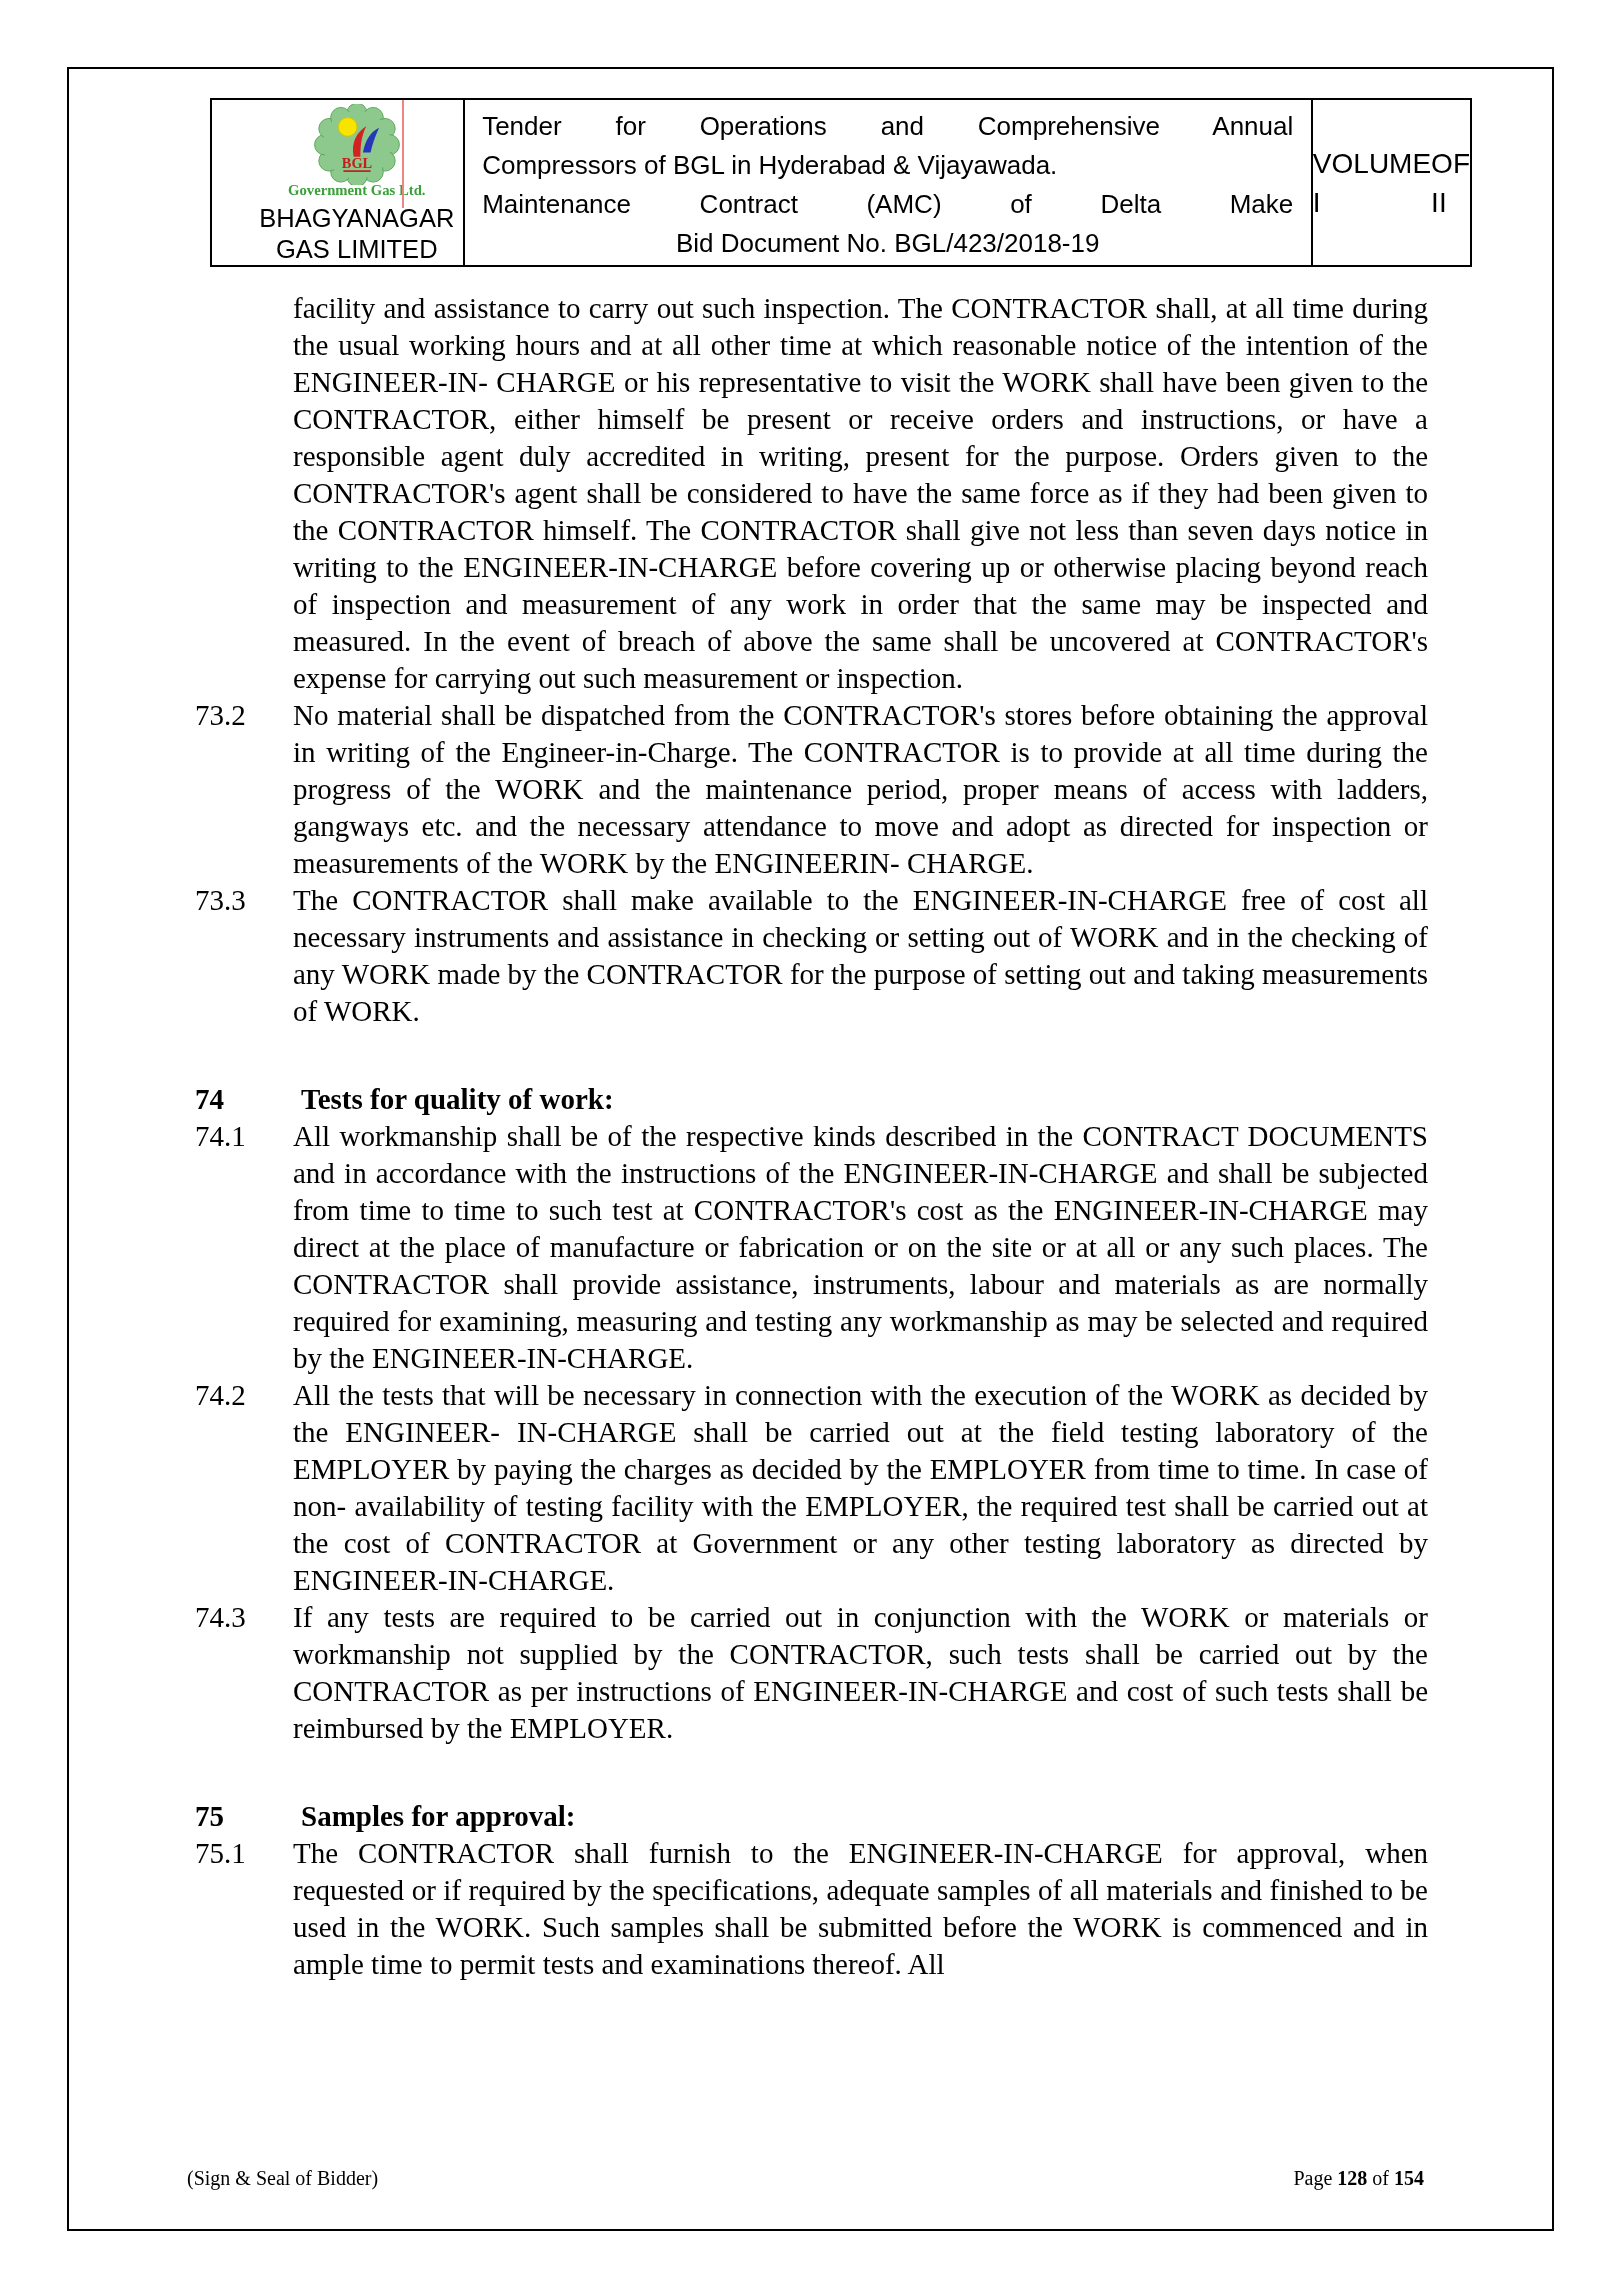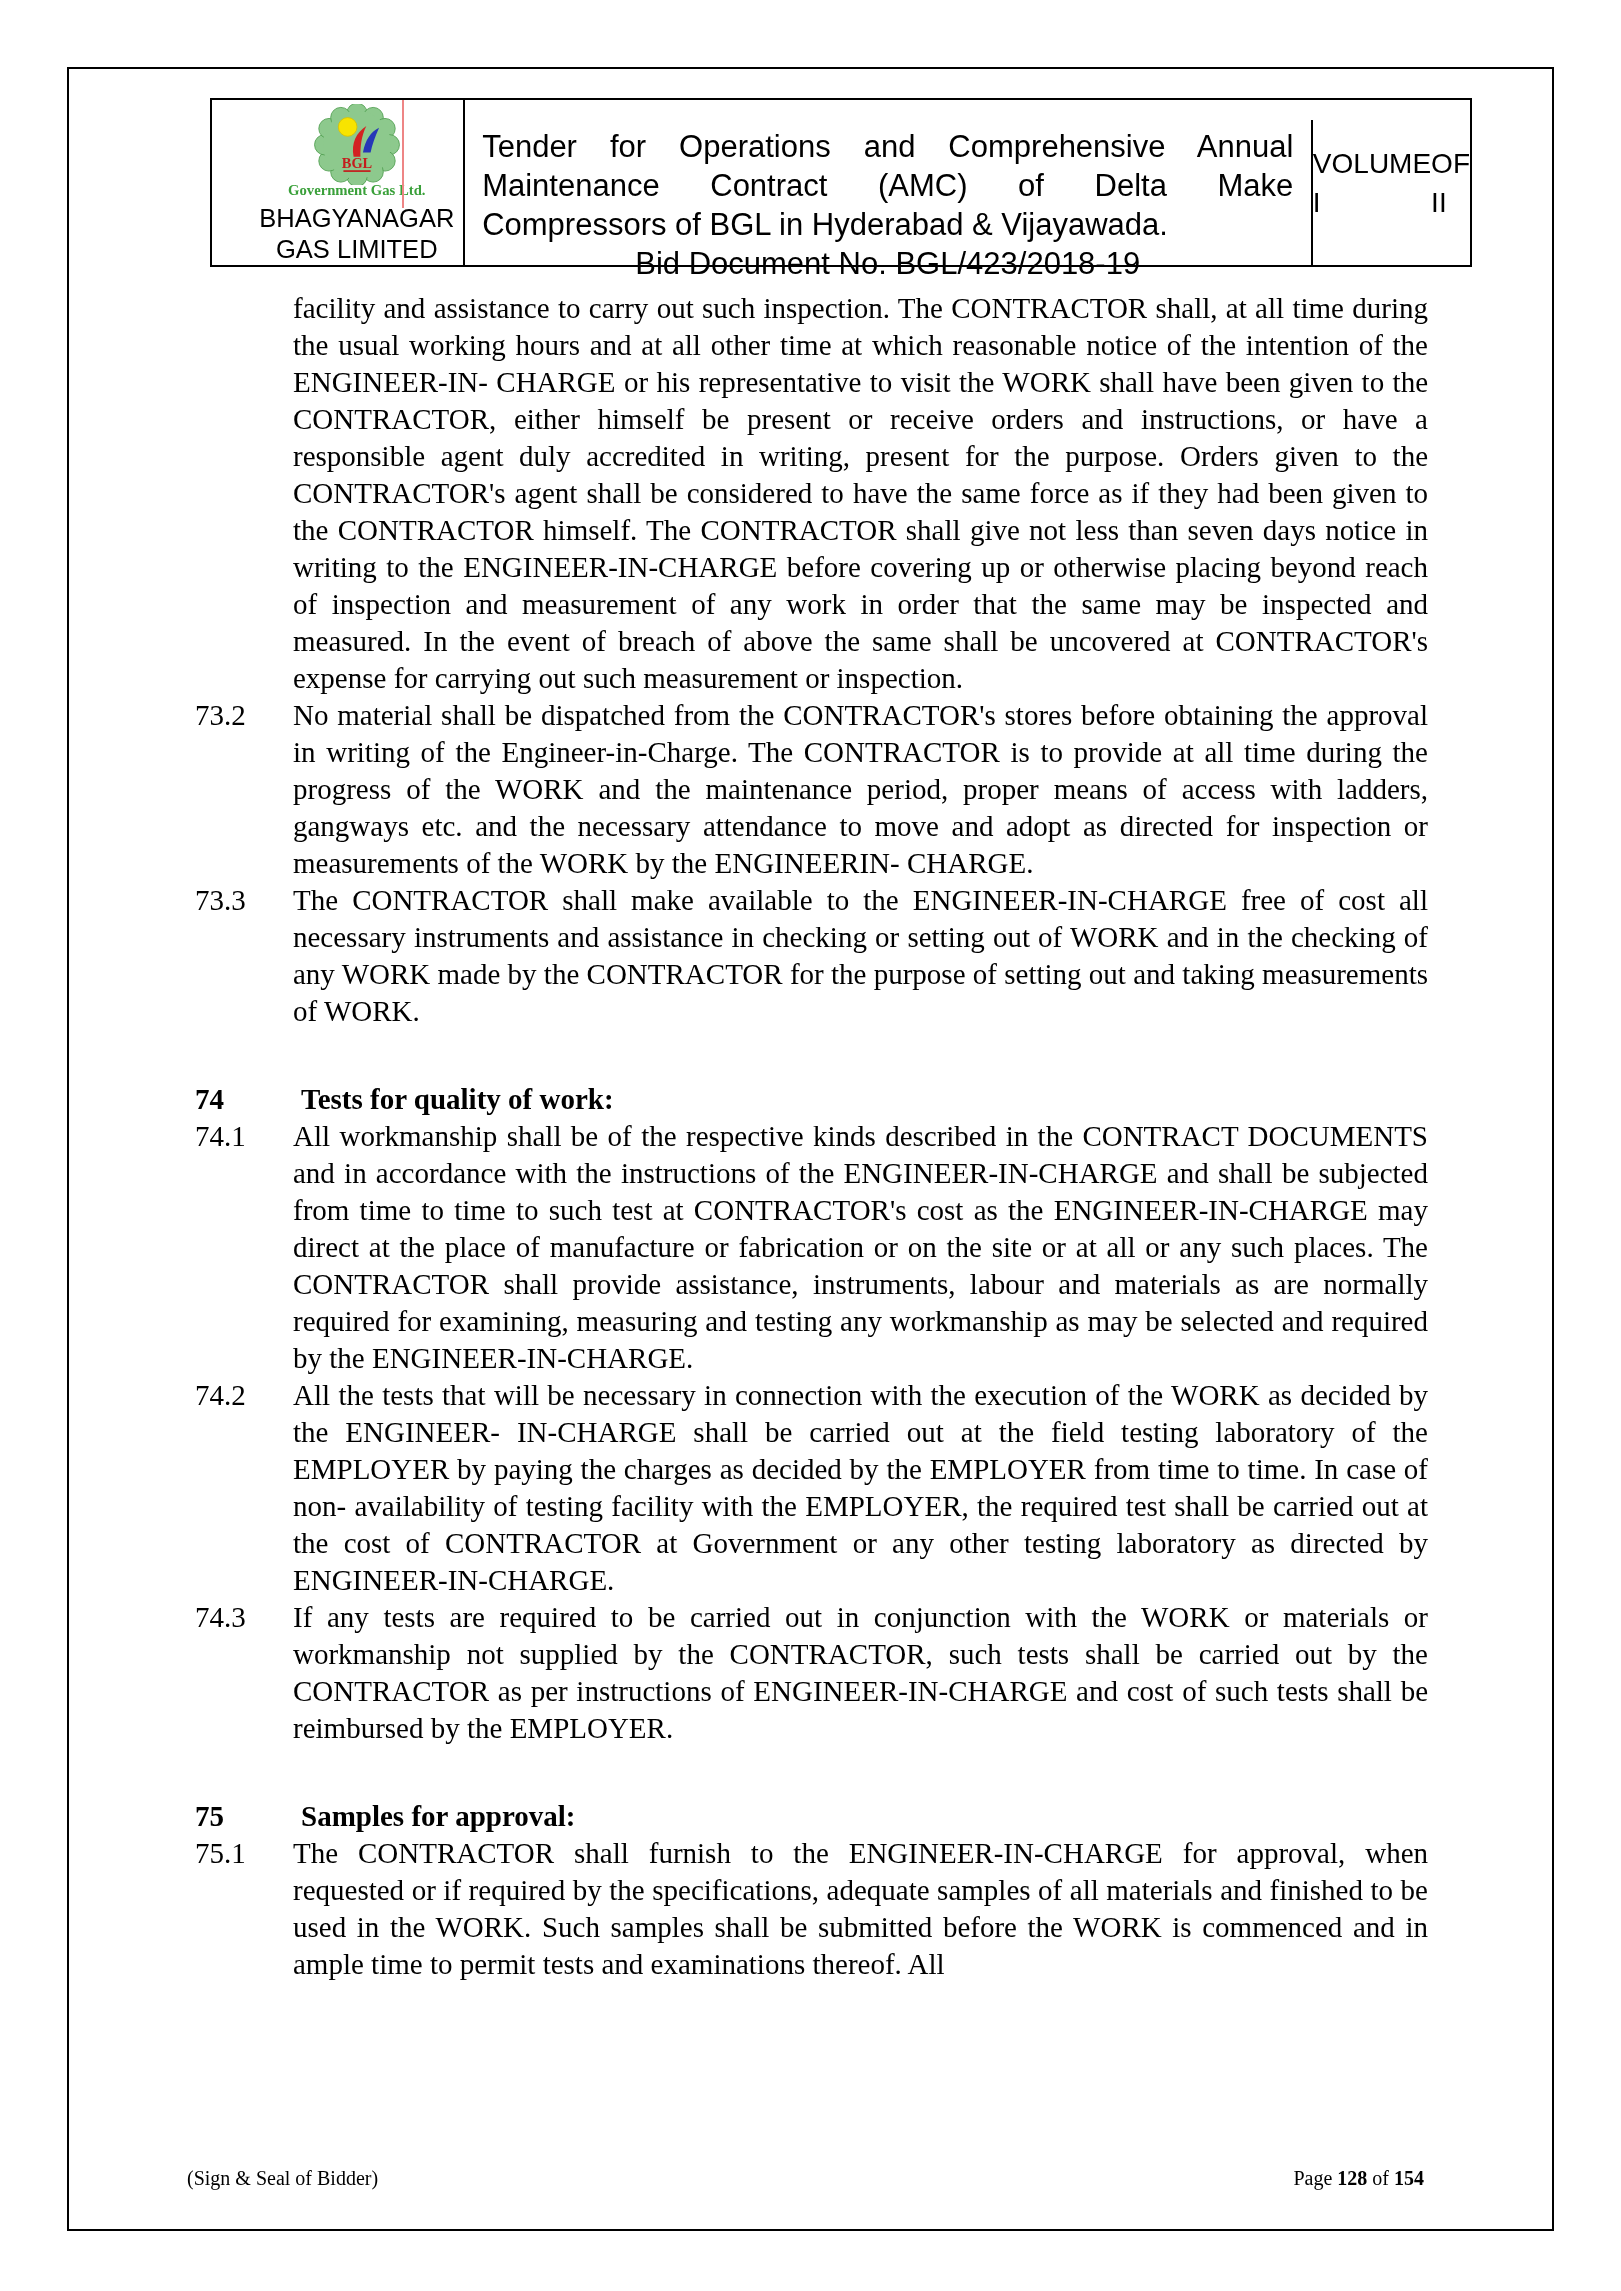--- a/index.html
+++ b/index.html
@@ -44,21 +44,21 @@
   }
   .company-name{
     font-family:"Liberation Sans", sans-serif;
     font-size:25.5px;line-height:31px;
     text-align:center;margin-top:3.9px;
   }
   .title-cell{
     width:896px;border-right:2px solid #000;
     padding:6.9px 17.6px 0 17.6px;
     font-family:"Liberation Sans", sans-serif;
-    font-size:31px;line-height:39px;margin-top:20px;
+    font-size:26px;line-height:39px;
   }
   .title-line{white-space:nowrap;}
   .title-line.justify{
     white-space:normal;
     text-align:justify;
     text-align-last:justify;
   }
   .title-line.center{text-align:center;white-space:normal;}
   .volume-cell{
     flex:1;
@@ -119,22 +119,22 @@
           <path d="M57,57 C60,42 66,33 76,28 C71,39 68,48 66,57 Z" fill="#2637b8"></path>
           <text x="50" y="75" text-anchor="middle" font-family="Liberation Serif, serif" font-size="17" font-weight="bold" fill="#c41d1d">BGL</text>
           <rect x="34" y="78" width="32" height="2" fill="#c41d1d"></rect>
         </svg>
         <div class="logo-caption">Government Gas Ltd.</div>
         <div class="company-name">BHAGYANAGAR GAS LIMITED</div>
       </div>
 
       <div class="cell title-cell">
         <div class="title-line justify">Tender for Operations and Comprehensive Annual</div>
+        <div class="title-line">Compressors of BGL in Hyderabad &amp; Vijayawada.</div>
         <div class="title-line justify">Maintenance Contract (AMC) of Delta Make</div>
-        <div class="title-line">Compressors of BGL in Hyderabad &amp; Vijayawada.</div>
         <div class="title-line center">Bid Document No. BGL/423/2018-19</div>
       </div>
 
       <div class="cell volume-cell">
         <div>VOLUME I</div>
         <div>OF II</div>
       </div>
 
     </div>
 

